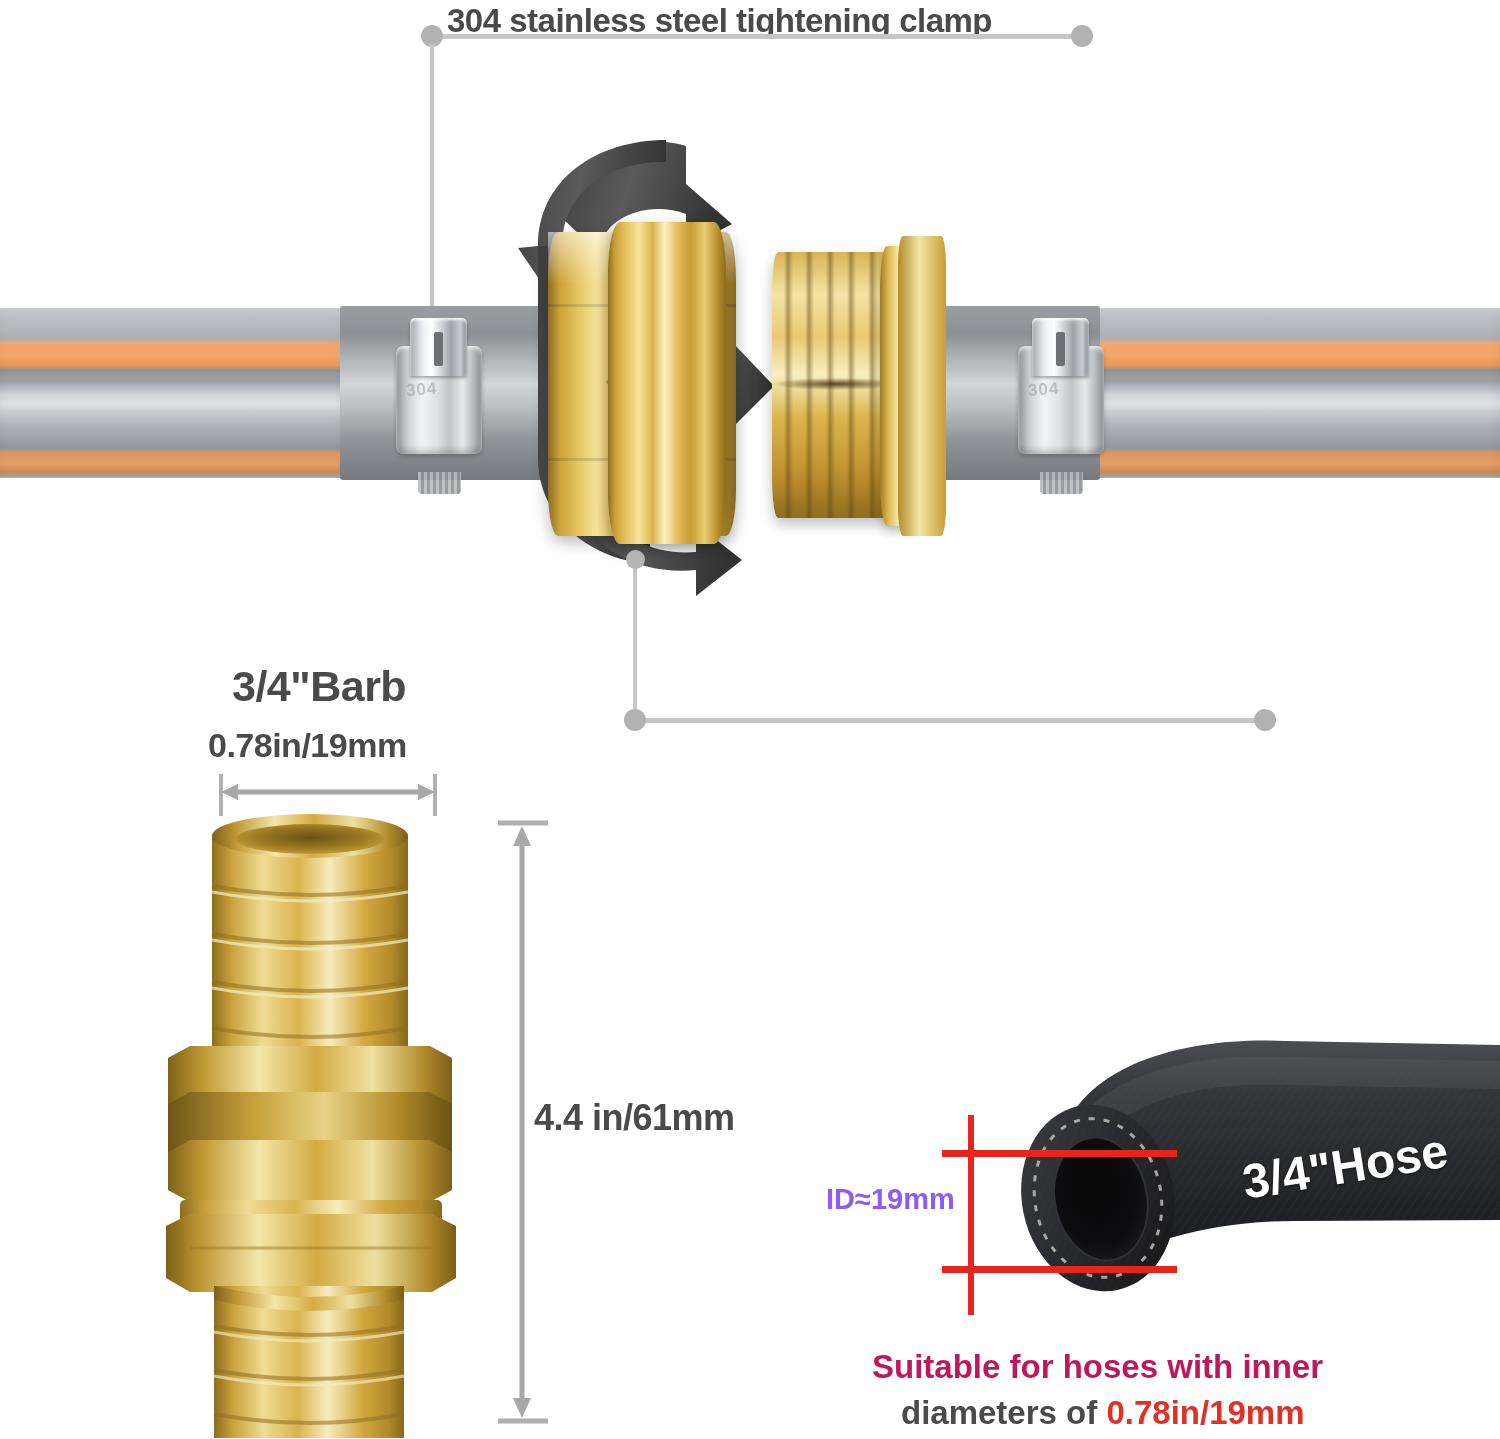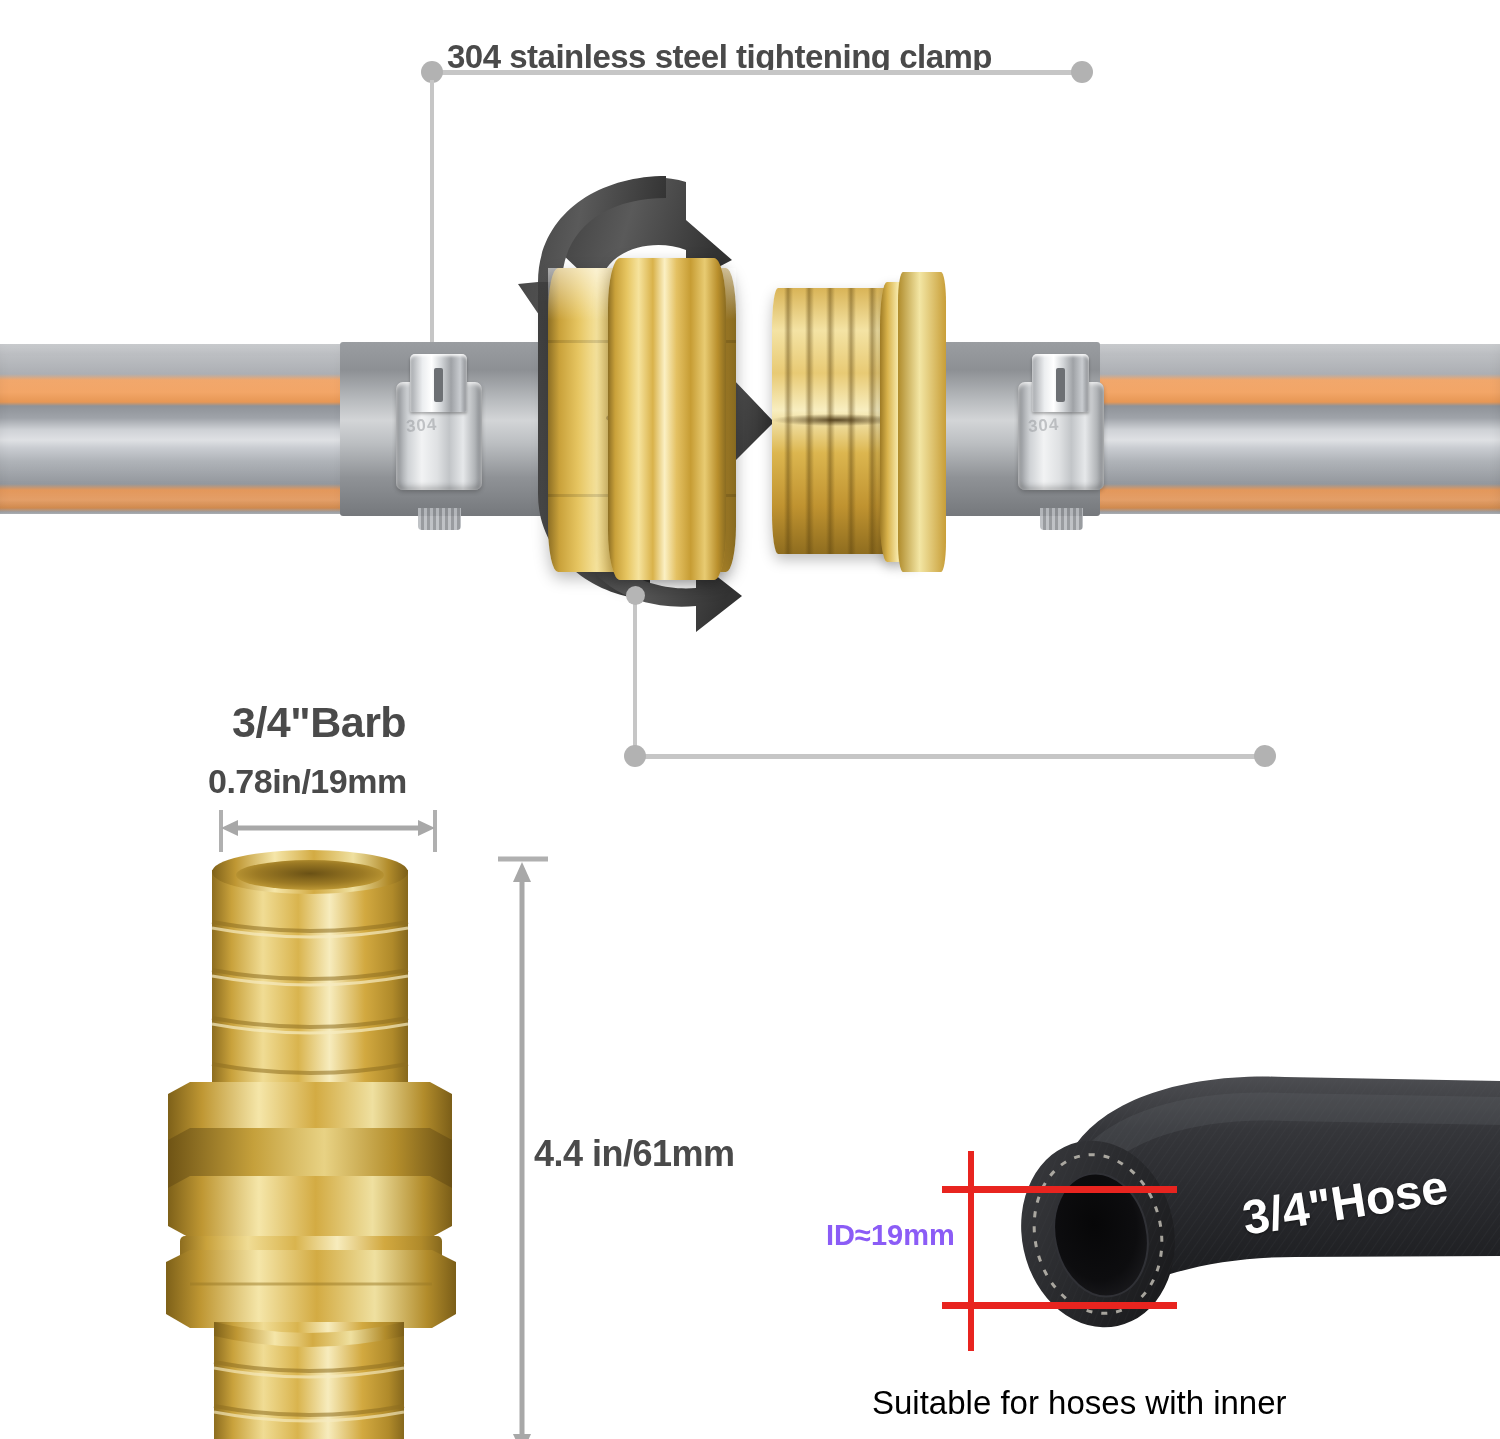--- a/index.html
+++ b/index.html
@@ -3,21 +3,21 @@
 <meta charset="utf-8">
 <style>
   * { margin:0; padding:0; box-sizing:border-box; }
   html,body { background:#ffffff; }
   body {
     width:1500px; height:1439px;
     position:relative; overflow:hidden;
     font-family:"Liberation Sans", sans-serif;
     background:#ffffff;
   }
-  .stage { position:absolute; inset:0;margin-top:36px; }
+  .stage { position:absolute; inset:0; }
 
   
   .ttl {
     position:absolute;
     font-weight:bold;
     color:#4a4a4a;
     white-space:nowrap;
     letter-spacing:-0.5px;
   }
 
@@ -425,15 +425,19 @@
               font-size:48px; font-weight:bold; color:#ffffff;
               transform:rotate(-9deg); transform-origin:left center;
               white-space:nowrap; text-shadow:0 1px 3px rgba(0,0,0,.55);">3/4"Hose</div>
 
   <div class="red-v" style="left:968px; top:1115px; height:200px;"></div>
   <div class="red-h" style="left:942px; top:1150px; width:235px;"></div>
   <div class="red-h" style="left:942px; top:1266px; width:235px;"></div>
   <div class="red-lbl" style="left:826px; top:1183px; font-size:29px;">ID≈19mm</div>
 
   <div style="position:absolute; left:872px; top:1348px;
-              font-size:33px; font-weight:normal; color:#000000; white-space:nowrap;">Suitable for hoses with inner</div>
+              font-size:33px; font-weight:bold; color:#be185d; white-space:nowrap;">Suitable for hoses with inner</div>
+  <div style="position:absolute; left:901px; top:1394px;
+              font-size:33px; font-weight:bold; color:#4a4a4a; white-space:nowrap;">
+    <span>diameters of </span><span style="color:#e03127;">0.78in/19mm</span>
+  </div>
 
 </div>
 
 </body></html>

